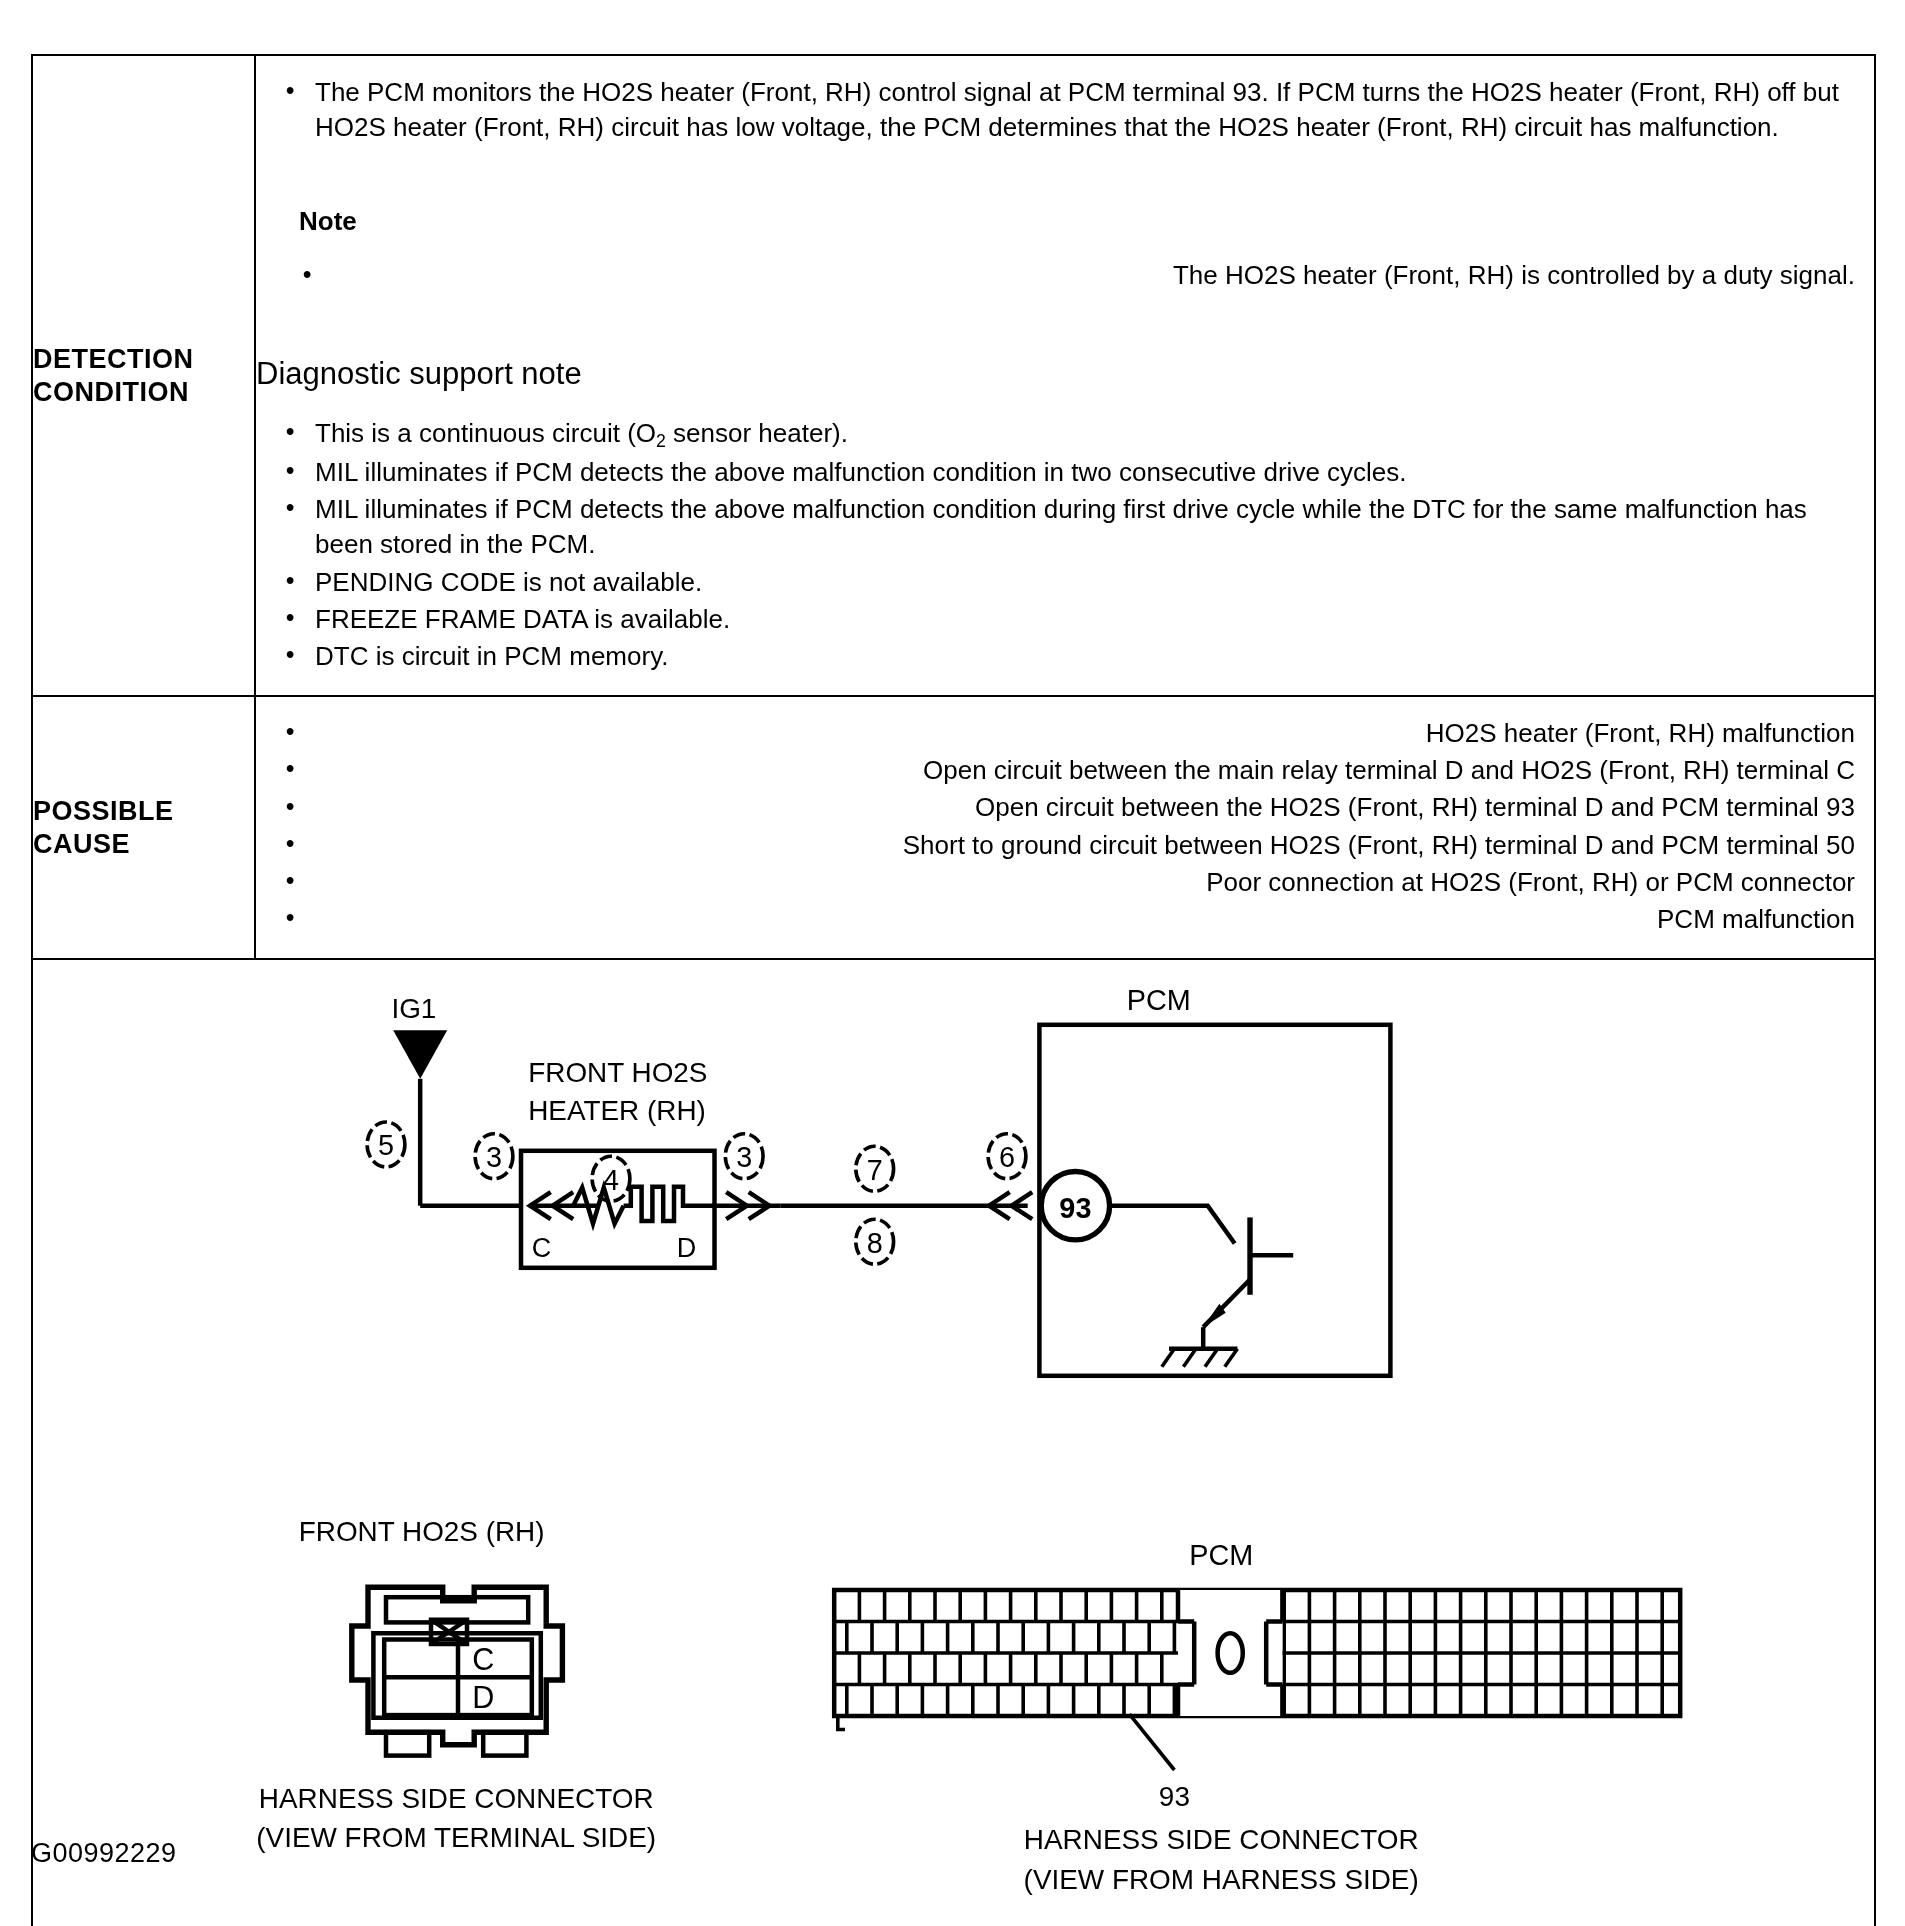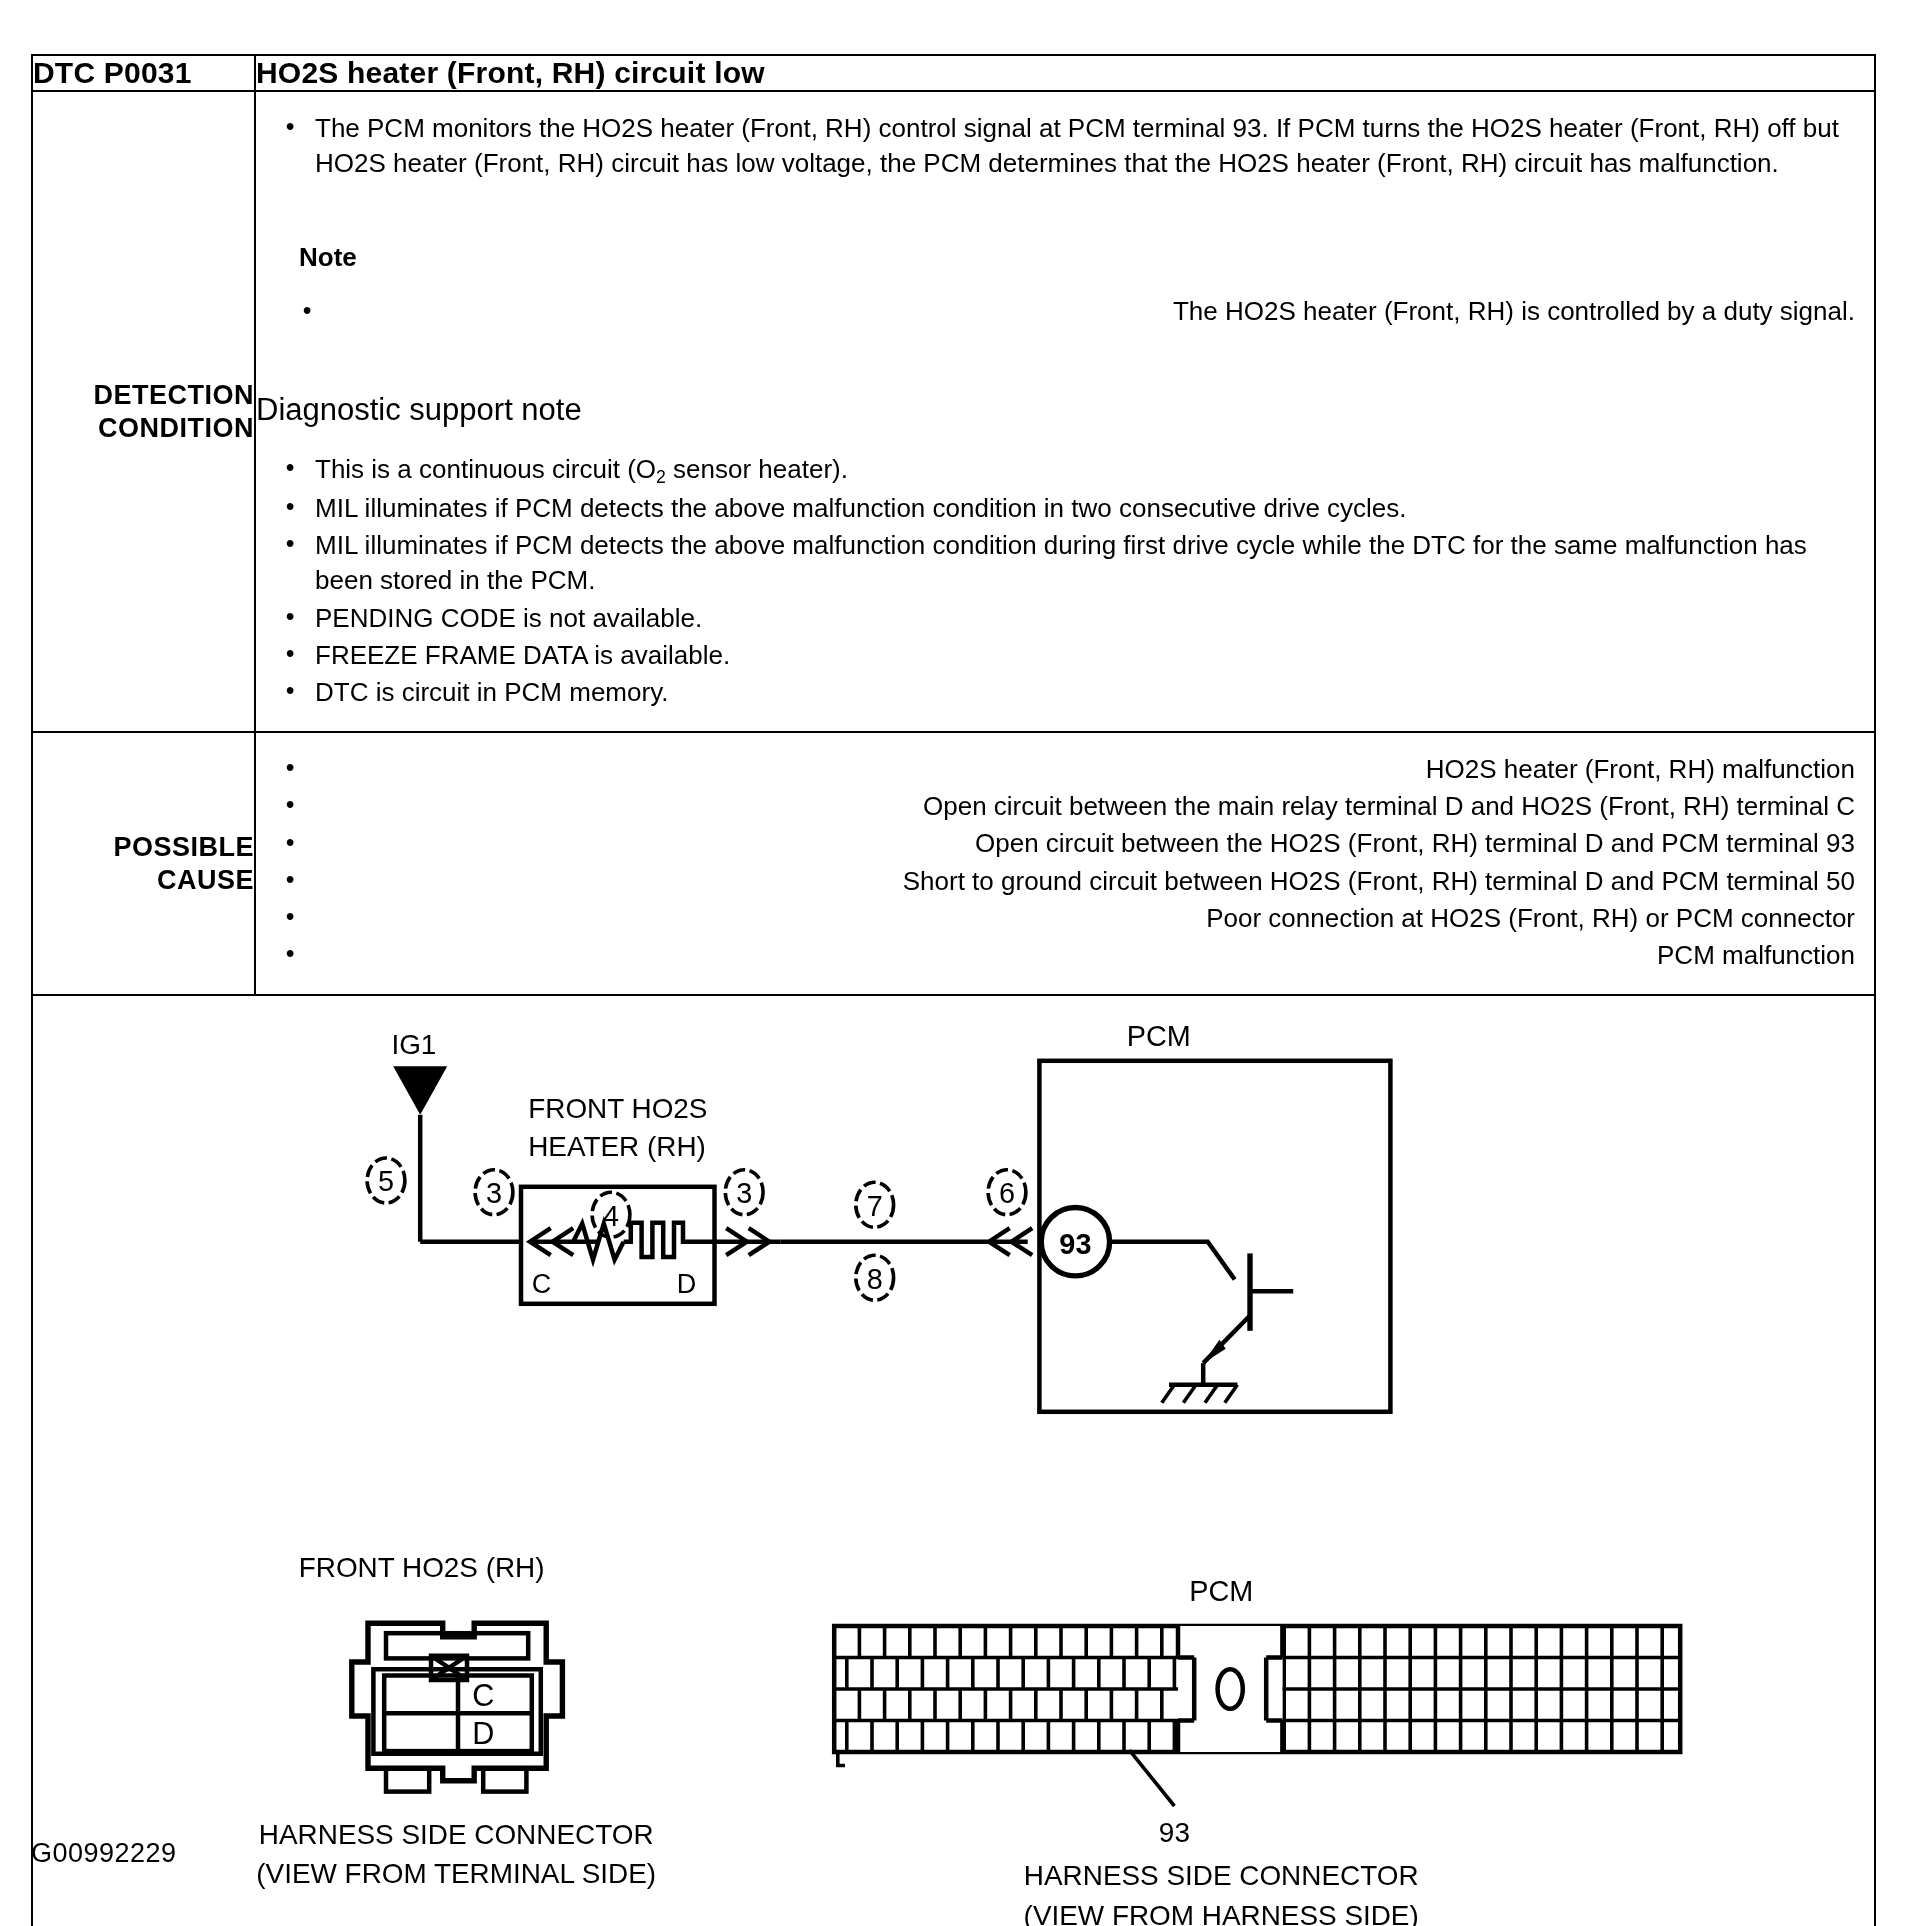--- a/index.html
+++ b/index.html
@@ -33,21 +33,21 @@
     table-layout: fixed;
   }
   .dtc-table td {
     border: 2.7px solid #000;
     vertical-align: top;
     padding: 0;
   }
   .col-label { width: 223px; }
 
   .cell-label {
-    text-align: right;
+    text-align: left;
     font-weight: bold;
     font-size: 27px;
     letter-spacing: 0.5px;
     line-height: 1.22;
     vertical-align: middle !important;
     padding: 3.6px 1.8px;
   }
   .cell-head-code {
     font-weight: bold;
     font-size: 30px;
@@ -131,24 +131,20 @@
 
 <div id="page">
 
   <table class="dtc-table">
     <colgroup>
         <col class="col-label">
         <col>
       </colgroup>
     <tbody>
 
-      <tr>
-        <td class="cell-head-code">DTC P0031</td>
-        <td class="cell-head-title">HO2S heater (Front, RH) circuit low</td>
-      </tr>
 
       <tr>
         <td class="cell-label">
           <div>DETECTION</div>
           <div>CONDITION</div>
         </td>
         <td class="cell-body">
 
           <ul class="bl">
             <li>The PCM monitors the HO2S heater (Front, RH) control signal at PCM terminal 93. If PCM turns the HO2S heater (Front, RH) off but HO2S heater (Front, RH) circuit has low voltage, the PCM determines that the HO2S heater (Front, RH) circuit has malfunction.</li>

